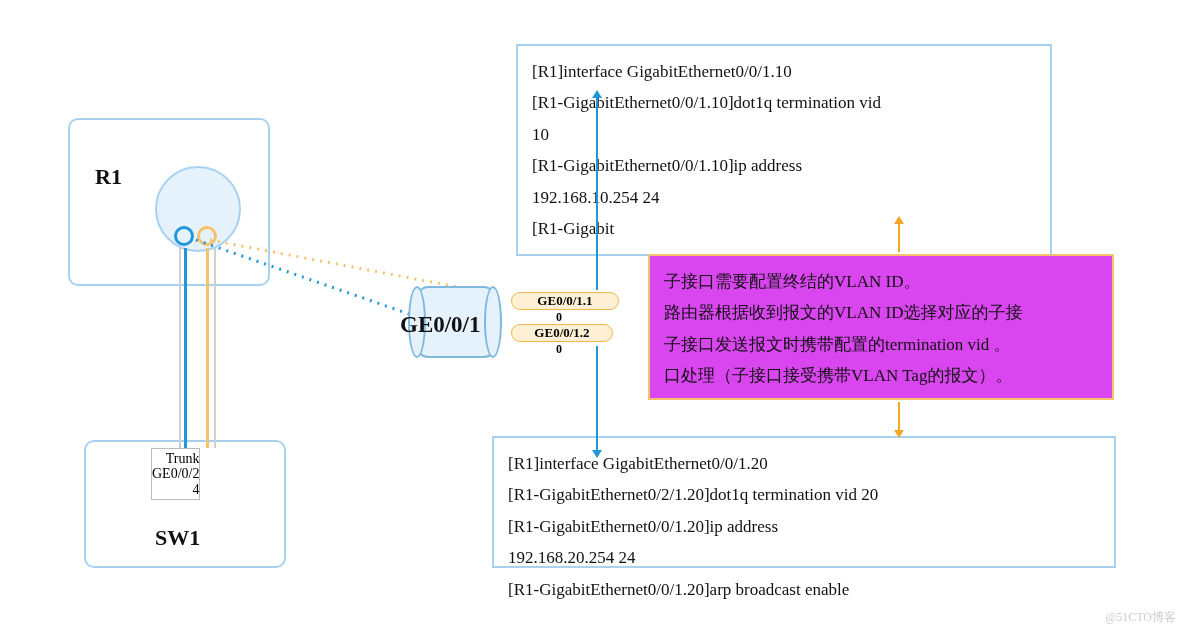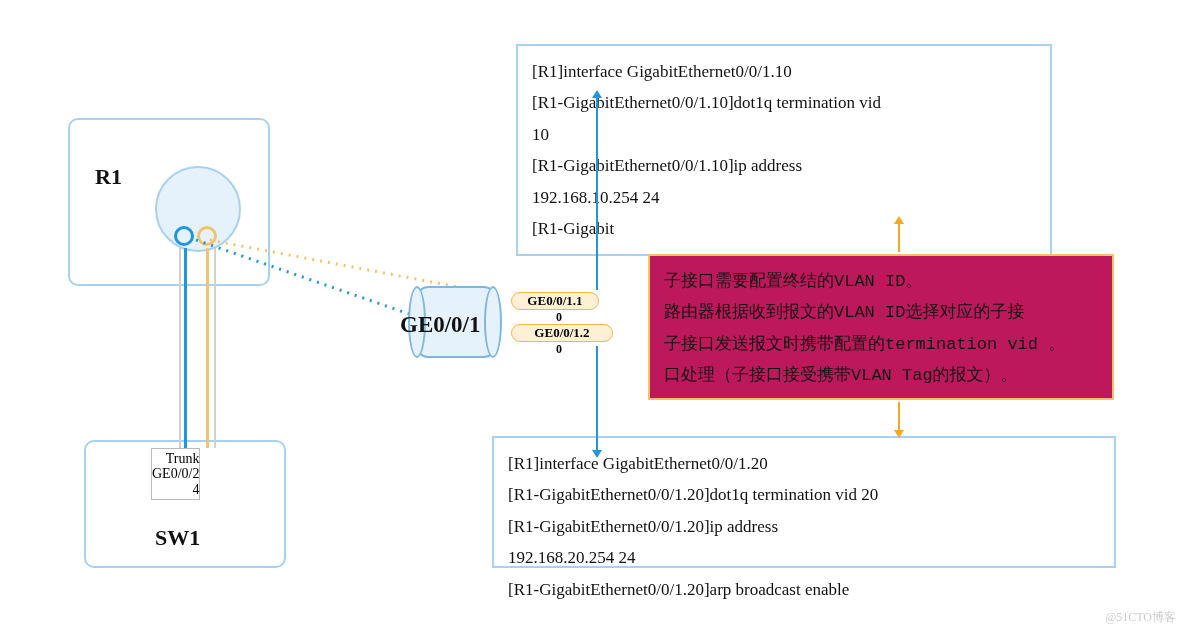--- a/index.html
+++ b/index.html
@@ -98,26 +98,25 @@
     background: #ffffff;
     padding: 10px 14px;
     font-size: 17px;
     line-height: 1.85;
     color: #111;
     font-family: Georgia, serif;
   }
   .note-box {
     position: absolute;
     border: 2px solid #f5c26b;
-    background: #be185d;
+    background: #d946ef;
     padding: 10px 14px;
     font-size: 17px;
     line-height: 1.85;
     color: #111;
-    font-family: Liberation Mono, monospace;
   }
   .arrow-blue {
     position: absolute;
     width: 2px;
     background: #2196d9;
   }
   .arrow-blue::after {
     content: "";
     position: absolute;
     left: -4px;
@@ -181,21 +180,21 @@
   <path d="M210 240 L495 294" stroke="#f5c26b" stroke-width="3" stroke-dasharray="2,6" fill="none"></path>
 </svg>
 
 <div class="cylinder" style="left:408px; top:286px; width:230px; height:72px;">
   <div class="cyl-body" style="left:8px; top:0; width:80px; height:72px;"></div>
   <div class="cyl-cap" style="left:0; top:0; width:18px; height:72px;"></div>
   <div class="cyl-cap" style="left:76px; top:0; width:18px; height:72px;"></div>
 </div>
 <div class="label" style="left:400px; top:312px; font-size:23px;text-align:center;">GE0/0/1</div>
 
-<div class="subif-pill" style="left:511px; top:292px; width:88px;">
+<div class="subif-pill" style="left:511px; top:292px; width:108px;">
   <span>GE0/0/1.1</span>
 </div>
 <div style="position:absolute; left:556px; top:310px; font-size:12px; font-weight:bold;">0</div>
 <div class="subif-pill" style="left:511px; top:324px; width:102px;">
   <span>GE0/0/1.2</span>
 </div>
 <div style="position:absolute; left:556px; top:342px; font-size:12px; font-weight:bold;">0</div>
 
 <div class="code-box" style="left:516px; top:44px; width:536px; height:212px;">
   <div>[R1]interface GigabitEthernet0/0/1.10</div>
@@ -208,21 +207,21 @@
 
 <div class="note-box" style="left:648px; top:254px; width:466px; height:146px;">
   <div>子接口需要配置终结的VLAN ID。</div>
   <div>路由器根据收到报文的VLAN ID选择对应的子接</div>
   <div>子接口发送报文时携带配置的termination vid 。</div>
   <div>口处理（子接口接受携带VLAN Tag的报文）。</div>
 </div>
 
 <div class="code-box" style="left:492px; top:436px; width:624px; height:132px;">
   <div>[R1]interface GigabitEthernet0/0/1.20</div>
-  <div>[R1-GigabitEthernet0/0/1.20]dot1q termination vid 20</div>
+  <div>[R1-GigabitEthernet0/2/1.20]dot1q termination vid 20</div>
   <div>[R1-GigabitEthernet0/0/1.20]ip address</div>
   <div>192.168.20.254 24</div>
   <div>[R1-GigabitEthernet0/0/1.20]arp broadcast enable</div>
 </div>
 
 <div class="arrow-blue up" style="left:596px; top:96px; height:194px;"></div>
 <div class="arrow-blue down" style="left:596px; top:346px; height:106px;"></div>
 
 <div class="arrow-orange up" style="left:898px; top:222px; height:30px;"></div>
 <div class="arrow-orange down" style="left:898px; top:402px; height:30px;"></div>

